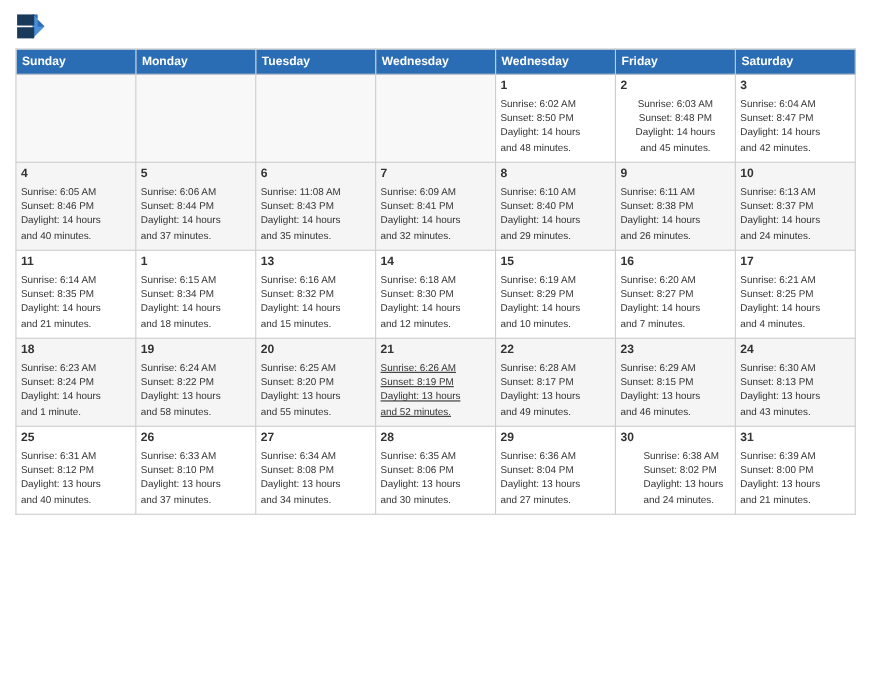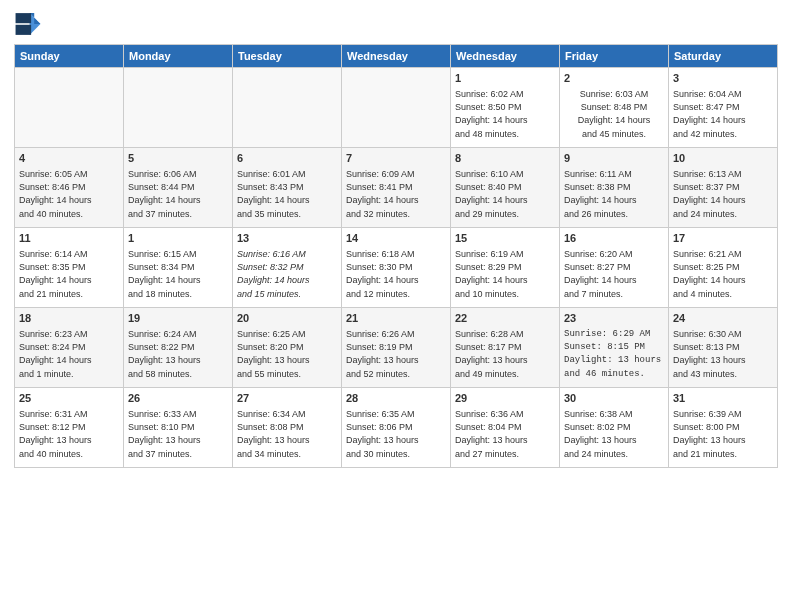--- a/index.html
+++ b/index.html
@@ -168,21 +168,21 @@
           </td>
           <td>
             <span class="day-num">5</span>
             <div class="day-info" style="white-space: pre-line;">Sunrise: 6:06 AM
 Sunset: 8:44 PM
 Daylight: 14 hours
 and 37 minutes.</div>
           </td>
           <td>
             <span class="day-num">6</span>
-            <div class="day-info" style="white-space: pre-line;">Sunrise: 6:01 AM
+            <div class="day-info" style="white-space: pre-line;">Sunrise: 11:08 AM
 Sunset: 8:43 PM
 Daylight: 14 hours
 and 35 minutes.</div>
           </td>
           <td>
             <span class="day-num">7</span>
             <div class="day-info" style="white-space: pre-line;">Sunrise: 6:09 AM
 Sunset: 8:41 PM
 Daylight: 14 hours
 and 32 minutes.</div>
@@ -219,21 +219,21 @@
           </td>
           <td>
             <span class="day-num">1</span>
             <div class="day-info" style="white-space: pre-line;">Sunrise: 6:15 AM
 Sunset: 8:34 PM
 Daylight: 14 hours
 and 18 minutes.</div>
           </td>
           <td>
             <span class="day-num">13</span>
-            <div class="day-info" style="white-space: pre-line; font-style: italic;">Sunrise: 6:16 AM
+            <div class="day-info" style="white-space: pre-line;">Sunrise: 6:16 AM
 Sunset: 8:32 PM
 Daylight: 14 hours
 and 15 minutes.</div>
           </td>
           <td>
             <span class="day-num">14</span>
             <div class="day-info" style="white-space: pre-line;">Sunrise: 6:18 AM
 Sunset: 8:30 PM
 Daylight: 14 hours
 and 12 minutes.</div>
@@ -277,35 +277,35 @@
           </td>
           <td>
             <span class="day-num">20</span>
             <div class="day-info" style="white-space: pre-line;">Sunrise: 6:25 AM
 Sunset: 8:20 PM
 Daylight: 13 hours
 and 55 minutes.</div>
           </td>
           <td>
             <span class="day-num">21</span>
-            <div class="day-info" style="white-space: pre-line;">Sunrise: 6:26 AM
+            <div class="day-info" style="white-space: pre-line; text-decoration: underline;">Sunrise: 6:26 AM
 Sunset: 8:19 PM
 Daylight: 13 hours
 and 52 minutes.</div>
           </td>
           <td>
             <span class="day-num">22</span>
             <div class="day-info" style="white-space: pre-line;">Sunrise: 6:28 AM
 Sunset: 8:17 PM
 Daylight: 13 hours
 and 49 minutes.</div>
           </td>
           <td>
             <span class="day-num">23</span>
-            <div class="day-info" style="white-space: pre-line; font-family: Liberation Mono, monospace;">Sunrise: 6:29 AM
+            <div class="day-info" style="white-space: pre-line;">Sunrise: 6:29 AM
 Sunset: 8:15 PM
 Daylight: 13 hours
 and 46 minutes.</div>
           </td>
           <td>
             <span class="day-num">24</span>
             <div class="day-info" style="white-space: pre-line;">Sunrise: 6:30 AM
 Sunset: 8:13 PM
 Daylight: 13 hours
 and 43 minutes.</div>
@@ -342,21 +342,21 @@
           </td>
           <td>
             <span class="day-num">29</span>
             <div class="day-info" style="white-space: pre-line;">Sunrise: 6:36 AM
 Sunset: 8:04 PM
 Daylight: 13 hours
 and 27 minutes.</div>
           </td>
           <td>
             <span class="day-num">30</span>
-            <div class="day-info" style="white-space: pre-line;">Sunrise: 6:38 AM
+            <div class="day-info" style="white-space: pre-line; margin-left: 21px;">Sunrise: 6:38 AM
 Sunset: 8:02 PM
 Daylight: 13 hours
 and 24 minutes.</div>
           </td>
           <td>
             <span class="day-num">31</span>
             <div class="day-info" style="white-space: pre-line;">Sunrise: 6:39 AM
 Sunset: 8:00 PM
 Daylight: 13 hours
 and 21 minutes.</div>

